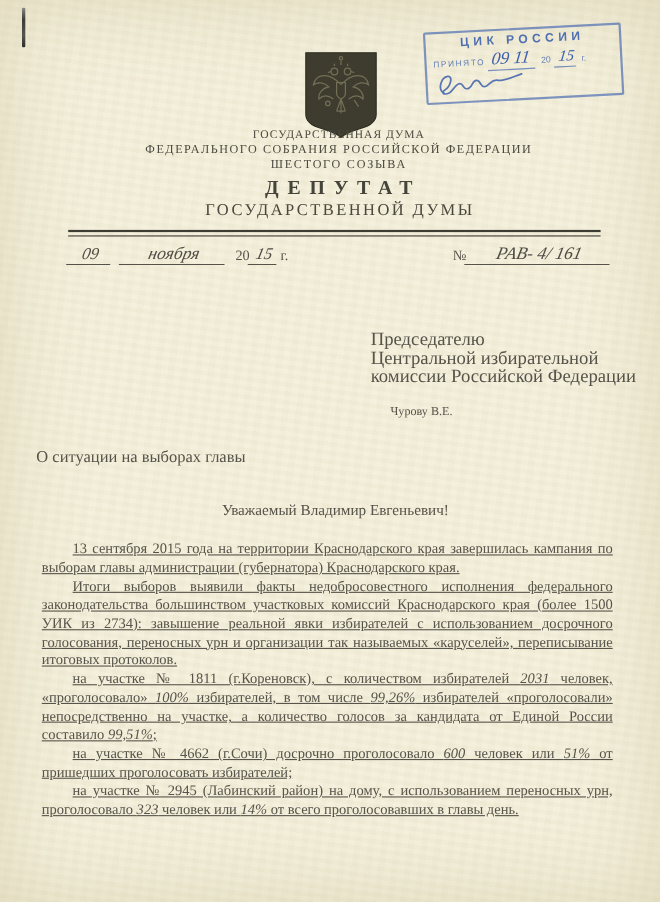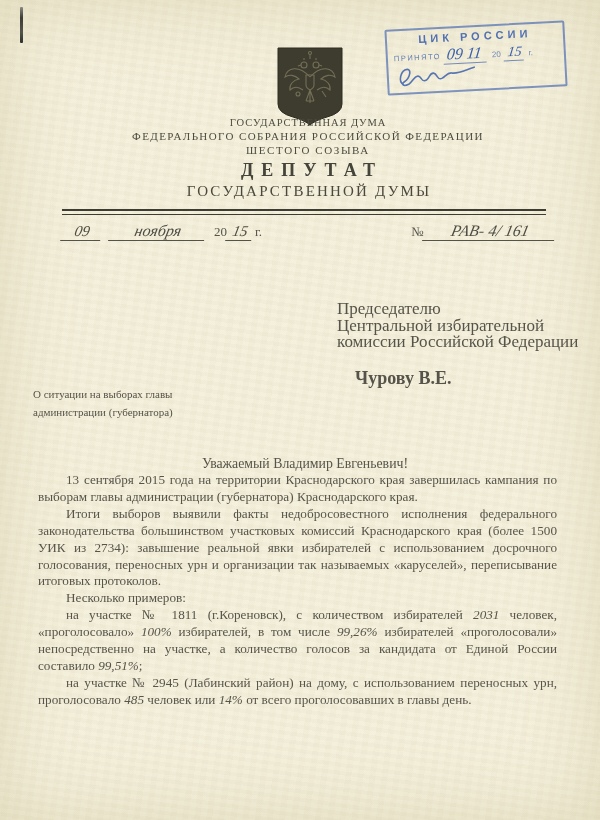--- a/index.html
+++ b/index.html
@@ -45,27 +45,27 @@
   .u{border-bottom:1px solid #55524a;text-align:center;}
   .dl-day{width:40px;font-size:15px;}
   .dl-month{width:96px;font-size:16px;margin-left:8px;}
   .dl-yp{font-size:13px;margin-left:8px;padding-bottom:1px;}
   .dl-year{width:26px;font-size:15px;}
   .dl-ys{font-size:13px;margin-left:2px;padding-bottom:1px;}
   .dl-no-label{font-size:13px;padding-bottom:1px;}
   .dl-no{width:132px;font-size:16px;}
   
   .addressee{left:337px;top:301px;font-size:17px;line-height:16.5px;}
-  .addressee-name{left:355px;top:368px;font-size:18px;font-weight:bold;}
+  .addressee-name{left:355px;top:368px;font-size:11px;}
   
-  .subject{left:33px;top:386px;font-size:11px;line-height:17.5px;}
+  .subject{left:33px;top:408px;font-size:15px;line-height:17.5px;}
   
   .salutation{left:0;top:456px;width:610px;text-align:center;font-size:13.8px;}
   
-  .body-text{left:38px;top:472px;width:519px;font-size:13.2px;line-height:16.9px;text-align:justify;color:#57544b;}
+  .body-text{left:38px;top:491px;width:519px;font-size:13.2px;line-height:16.9px;text-align:justify;color:#57544b;text-decoration:underline;}
   .body-text p{margin:0;text-indent:28px;}
   .itl{font-style:italic;}
 </style>
 </head>
 <body>
 
 <div class="page">
 
   <div class="abs staple"></div>
 
@@ -130,26 +130,25 @@
 
   <div class="abs addressee">
     <div>Председателю</div>
     <div>Центральной избирательной</div>
     <div>комиссии Российской Федерации</div>
   </div>
   <div class="abs addressee-name">Чурову В.Е.</div>
 
   <div class="abs subject">
     <div>О ситуации на выборах главы</div>
-    <div>администрации (губернатора)</div>
   </div>
 
   <div class="abs salutation">Уважаемый Владимир Евгеньевич!</div>
 
   <div class="abs body-text">
     <p><span>13 сентября 2015 года на территории Краснодарского края завершилась кампания по выборам главы администрации (губернатора) Краснодарского края.</span></p>
     <p><span>Итоги выборов выявили факты недобросовестного исполнения федерального законодательства большинством участковых комиссий Краснодарского края (более 1500 УИК из 2734): завышение реальной явки избирателей с использованием досрочного голосования, переносных урн и организации так называемых «каруселей», переписывание итоговых протоколов.</span></p>
-    <p><span>Несколько примеров:</span></p>
     <p><span>на участке № 1811 (г.Кореновск), с количеством избирателей </span><span class="itl">2031</span><span> человек, «проголосовало» </span><span class="itl">100%</span><span> избирателей, в том числе </span><span class="itl">99,26%</span><span> избирателей «проголосовали» непосредственно на участке, а количество голосов за кандидата от Единой России составило </span><span class="itl">99,51%</span><span>;</span></p>
-    <p><span>на участке № 2945 (Лабинский район) на дому, с использованием переносных урн, проголосовало </span><span class="itl">485</span><span> человек или </span><span class="itl">14%</span><span> от всего проголосовавших в главы день.</span></p>
+    <p><span>на участке № 4662 (г.Сочи) досрочно проголосовало </span><span class="itl">600</span><span> человек или </span><span class="itl">51%</span><span> от пришедших проголосовать избирателей;</span></p>
+    <p><span>на участке № 2945 (Лабинский район) на дому, с использованием переносных урн, проголосовало </span><span class="itl">323</span><span> человек или </span><span class="itl">14%</span><span> от всего проголосовавших в главы день.</span></p>
   </div>
 
 </div>
 
 </body></html>

